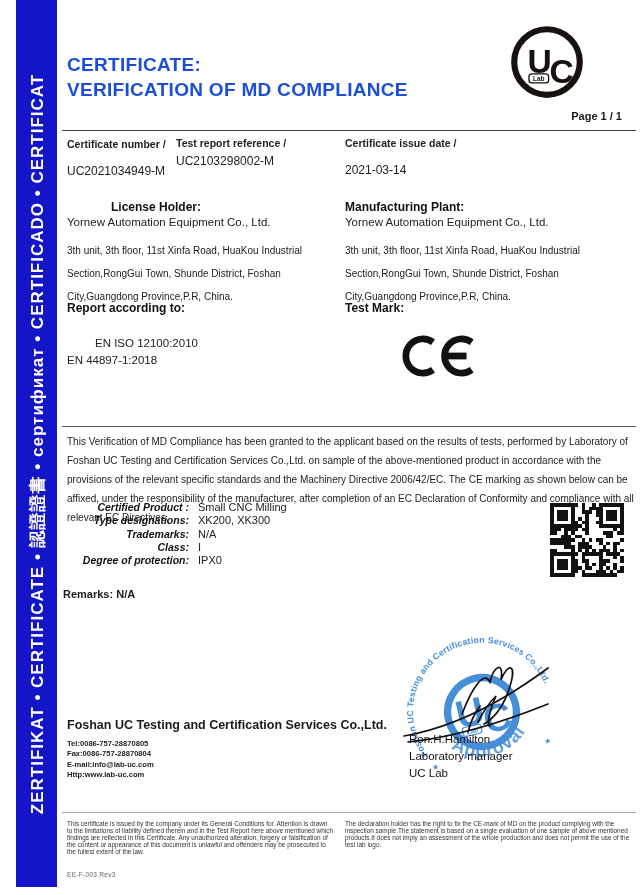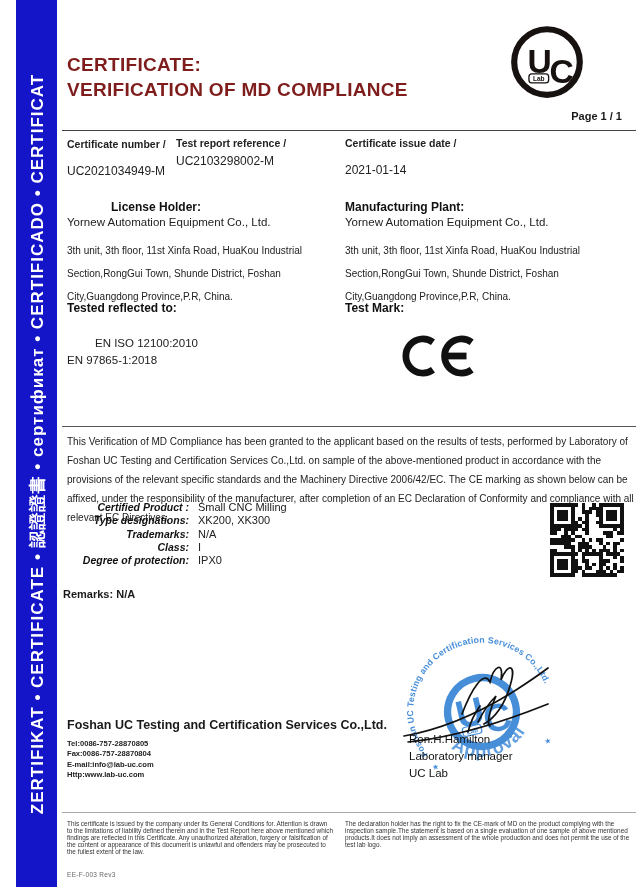--- a/index.html
+++ b/index.html
@@ -3,21 +3,21 @@
 <meta charset="utf-8">
 <style>
   html,body { margin:0; padding:0; background:#fff; }
   .page { position:relative; width:642px; height:895px; background:#fff;
           font-family:"Liberation Sans", sans-serif; color:var(--ink,#1a1a1a); overflow:hidden; }
   .abs { position:absolute; }
   .b { font-weight:bold; }
   .sidebar { position:absolute; left:16px; top:0; width:41px; height:887px; background:var(--sidebar-blue,#1414c8); }
   .sidebar-text { position:absolute; left:50%; top:50%; transform:translate(-50%,-50%) rotate(-90deg);
                   white-space:nowrap; color:#fff; font-weight:bold; font-size:17px; letter-spacing:1px; }
-  .title { font-size:19px; font-weight:bold; letter-spacing:.3px; line-height:25px; color:#7f1d1d; }
+  .title { font-size:19px; font-weight:bold; letter-spacing:.3px; line-height:25px; color:#1d4ed8; }
   .rule { position:absolute; left:62px; width:574px; height:1px; background:#444; }
   .metalabel { font-size:10.5px; font-weight:bold; color:#222; }
   .metavalue { font-size:12px; color:#222; }
   .seclabel { font-size:12px; font-weight:bold; color:#111; }
   .name { font-size:11.5px; color:#222; }
   .addr { font-size:10px; line-height:23px; width:268px; color:#222; }
   .stmt { font-size:10px; line-height:19px; width:568px; color:#222; }
   .std { font-size:11.5px; line-height:17px; color:#222; }
   .prod-row { display:flex; height:13.3px; align-items:baseline; }
   .prod-label { width:122px; text-align:right; font-style:italic; font-weight:bold; font-size:10.5px; color:#111; }
@@ -56,33 +56,33 @@
   </div>
   <div class="abs b" style="right:20px; top:110px; font-size:11px;">Page 1 / 1</div>
 
   <div class="rule" style="top:130px;"></div>
 
   <div class="abs metalabel" style="left:67px; top:138px;">Certificate number /</div>
   <div class="abs metalabel" style="left:176px; top:137px;">Test report reference /</div>
   <div class="abs metalabel" style="left:345px; top:137px;">Certificate issue date /</div>
   <div class="abs metavalue" style="left:67px; top:164px;">UC2021034949-M</div>
   <div class="abs metavalue" style="left:176px; top:154px;text-align:right;">UC2103298002-M</div>
-  <div class="abs metavalue" style="left:345px; top:163px;">2021-01-14</div>
+  <div class="abs metavalue" style="left:345px; top:163px;">2021-03-14</div>
 
   <div class="abs seclabel" style="left:67px; top:200px;padding-left:44px;">License Holder:</div>
   <div class="abs name" style="left:67px; top:216px;">Yornew Automation Equipment Co., Ltd.</div>
   <div class="abs addr" style="left:67px; top:239px;">3th unit, 3th floor, 11st Xinfa Road, HuaKou Industrial Section,RongGui Town, Shunde District, Foshan City,Guangdong Province,P.R, China.</div>
 
   <div class="abs seclabel" style="left:345px; top:200px;">Manufacturing Plant:</div>
   <div class="abs name" style="left:345px; top:216px;">Yornew Automation Equipment Co., Ltd.</div>
   <div class="abs addr" style="left:345px; top:239px;">3th unit, 3th floor, 11st Xinfa Road, HuaKou Industrial Section,RongGui Town, Shunde District, Foshan City,Guangdong Province,P.R, China.</div>
 
-  <div class="abs seclabel" style="left:67px; top:301px;">Tested reflected to:</div>
+  <div class="abs seclabel" style="left:67px; top:301px;">Report according to:</div>
   <div class="abs std" style="left:67px; top:335px;margin-left:28px;">EN ISO 12100:2010</div>
-  <div class="abs std" style="left:67px; top:352px;">EN 97865-1:2018</div>
+  <div class="abs std" style="left:67px; top:352px;">EN 44897-1:2018</div>
   <div class="abs seclabel" style="left:345px; top:301px;">Test Mark:</div>
 
   <div class="abs" style="left:402px; top:324px; width:80px; height:64px;">
     <svg viewBox="0 0 124 70" width="80" height="64">
       <g fill="none" stroke="#111" stroke-width="10.5">
         <path d="M 48,13.5 A 26.5 26.5 0 1 0 48,56.5"></path>
         <path d="M 108,13.5 A 26.5 26.5 0 1 0 108,56.5"></path>
         <path d="M 65,35 H 100"></path>
       </g>
     </svg>

